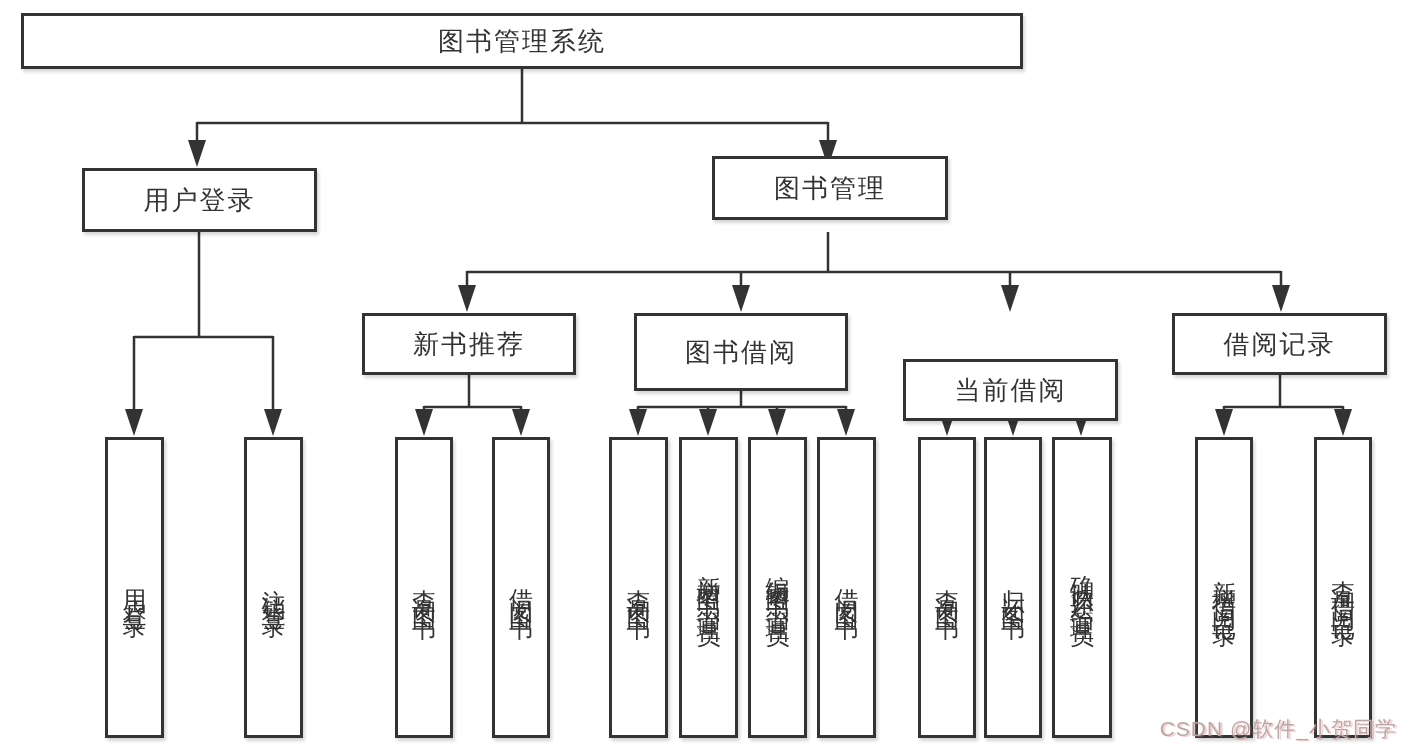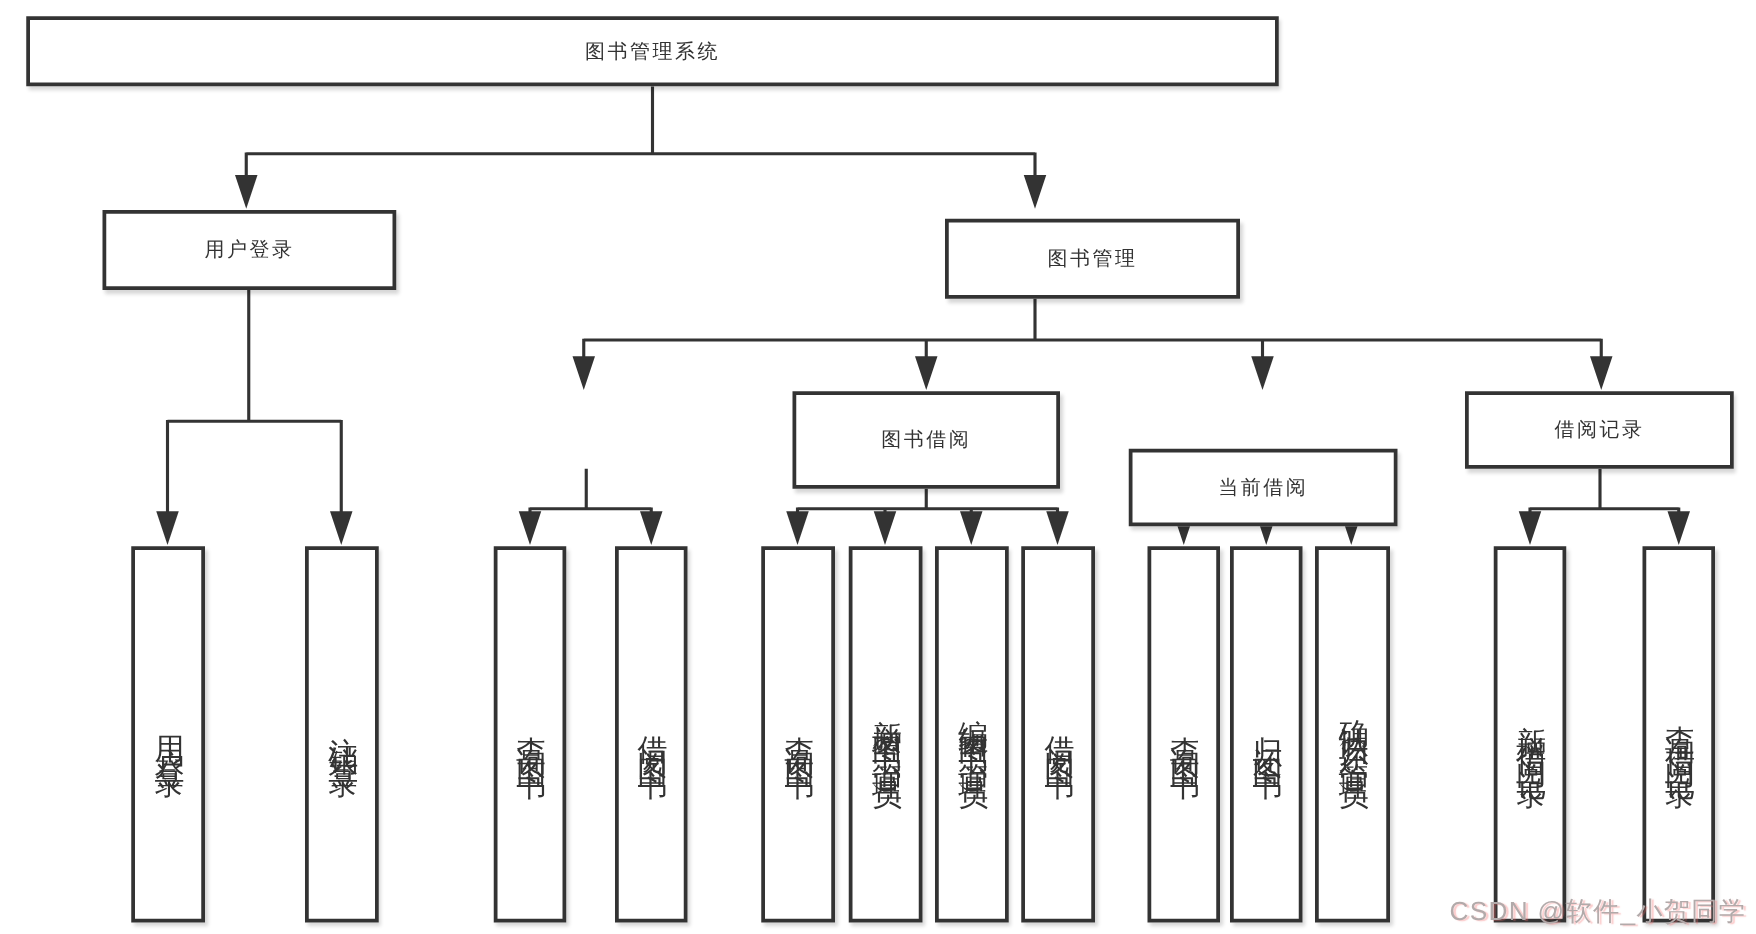--- a/index.html
+++ b/index.html
@@ -21,21 +21,21 @@
     position: absolute;
     box-sizing: border-box;
     background: #ffffff;
     border: 3px solid #333333;
     display: flex;
     align-items: center;
     justify-content: center;
     box-shadow: 2px 3px 3px rgba(0,0,0,0.16);
   }
   .hlabel {
-    font-size: 16px;
+    font-size: 26px;
     letter-spacing: 2px;
     white-space: nowrap;
   }
   .leaf .vtext {
     writing-mode: vertical-rl;
     text-orientation: mixed;
     font-size: 24px;
     line-height: 1;
     letter-spacing: 9px;
   }
@@ -107,24 +107,27 @@
     </g>
   </svg>
 
   <div class="box" style="left:21px; top:13px; width:1002px; height:56px;">
     <span class="hlabel">图书管理系统</span>
   </div>
 
   <div class="box" style="left:82px; top:168px; width:235px; height:64px;">
     <span class="hlabel">用户登录</span>
   </div>
-  <div class="box" style="left:712px; top:175px; width:236px; height:64px;margin-left:44px;">
+  <div class="box" style="left:712px; top:156px; width:236px; height:64px;">
     <span class="hlabel">图书管理</span>
   </div>
 
+  <div class="box" style="left:362px; top:313px; width:214px; height:62px;">
+    <span class="hlabel">新书推荐</span>
+  </div>
   <div class="box" style="left:634px; top:313px; width:214px; height:78px;">
     <span class="hlabel">图书借阅</span>
   </div>
   <div class="box" style="left:903px; top:313px; width:215px; height:62px;margin-top:46px;">
     <span class="hlabel">当前借阅</span>
   </div>
   <div class="box" style="left:1172px; top:313px; width:215px; height:62px;">
     <span class="hlabel">借阅记录</span>
   </div>
 

